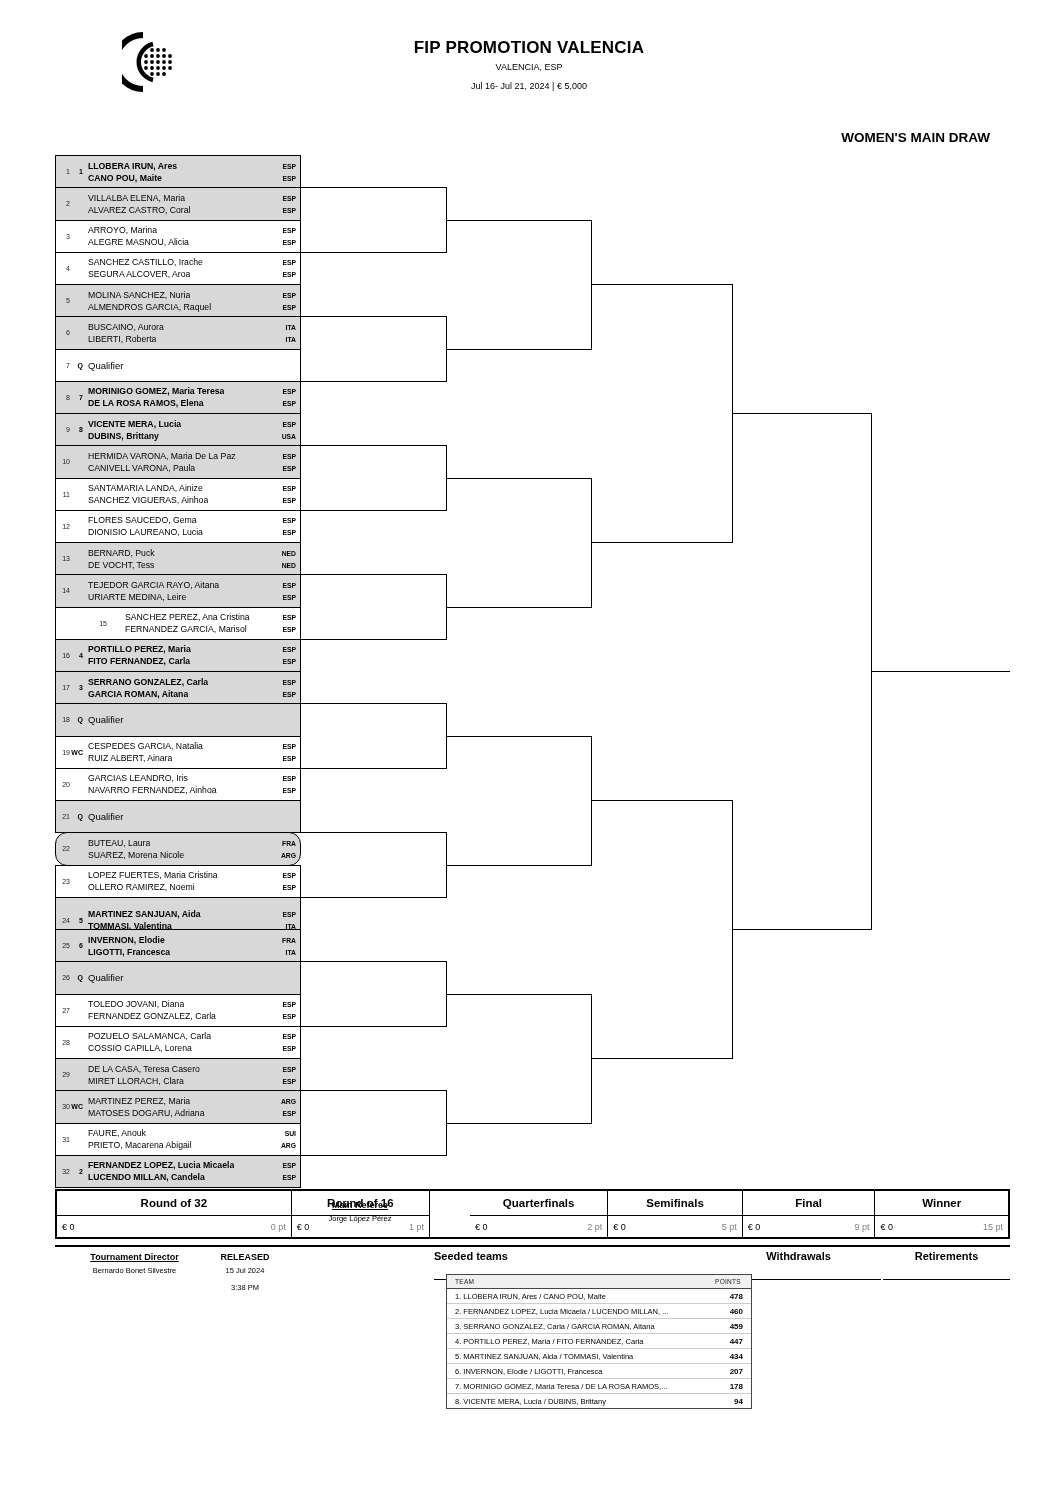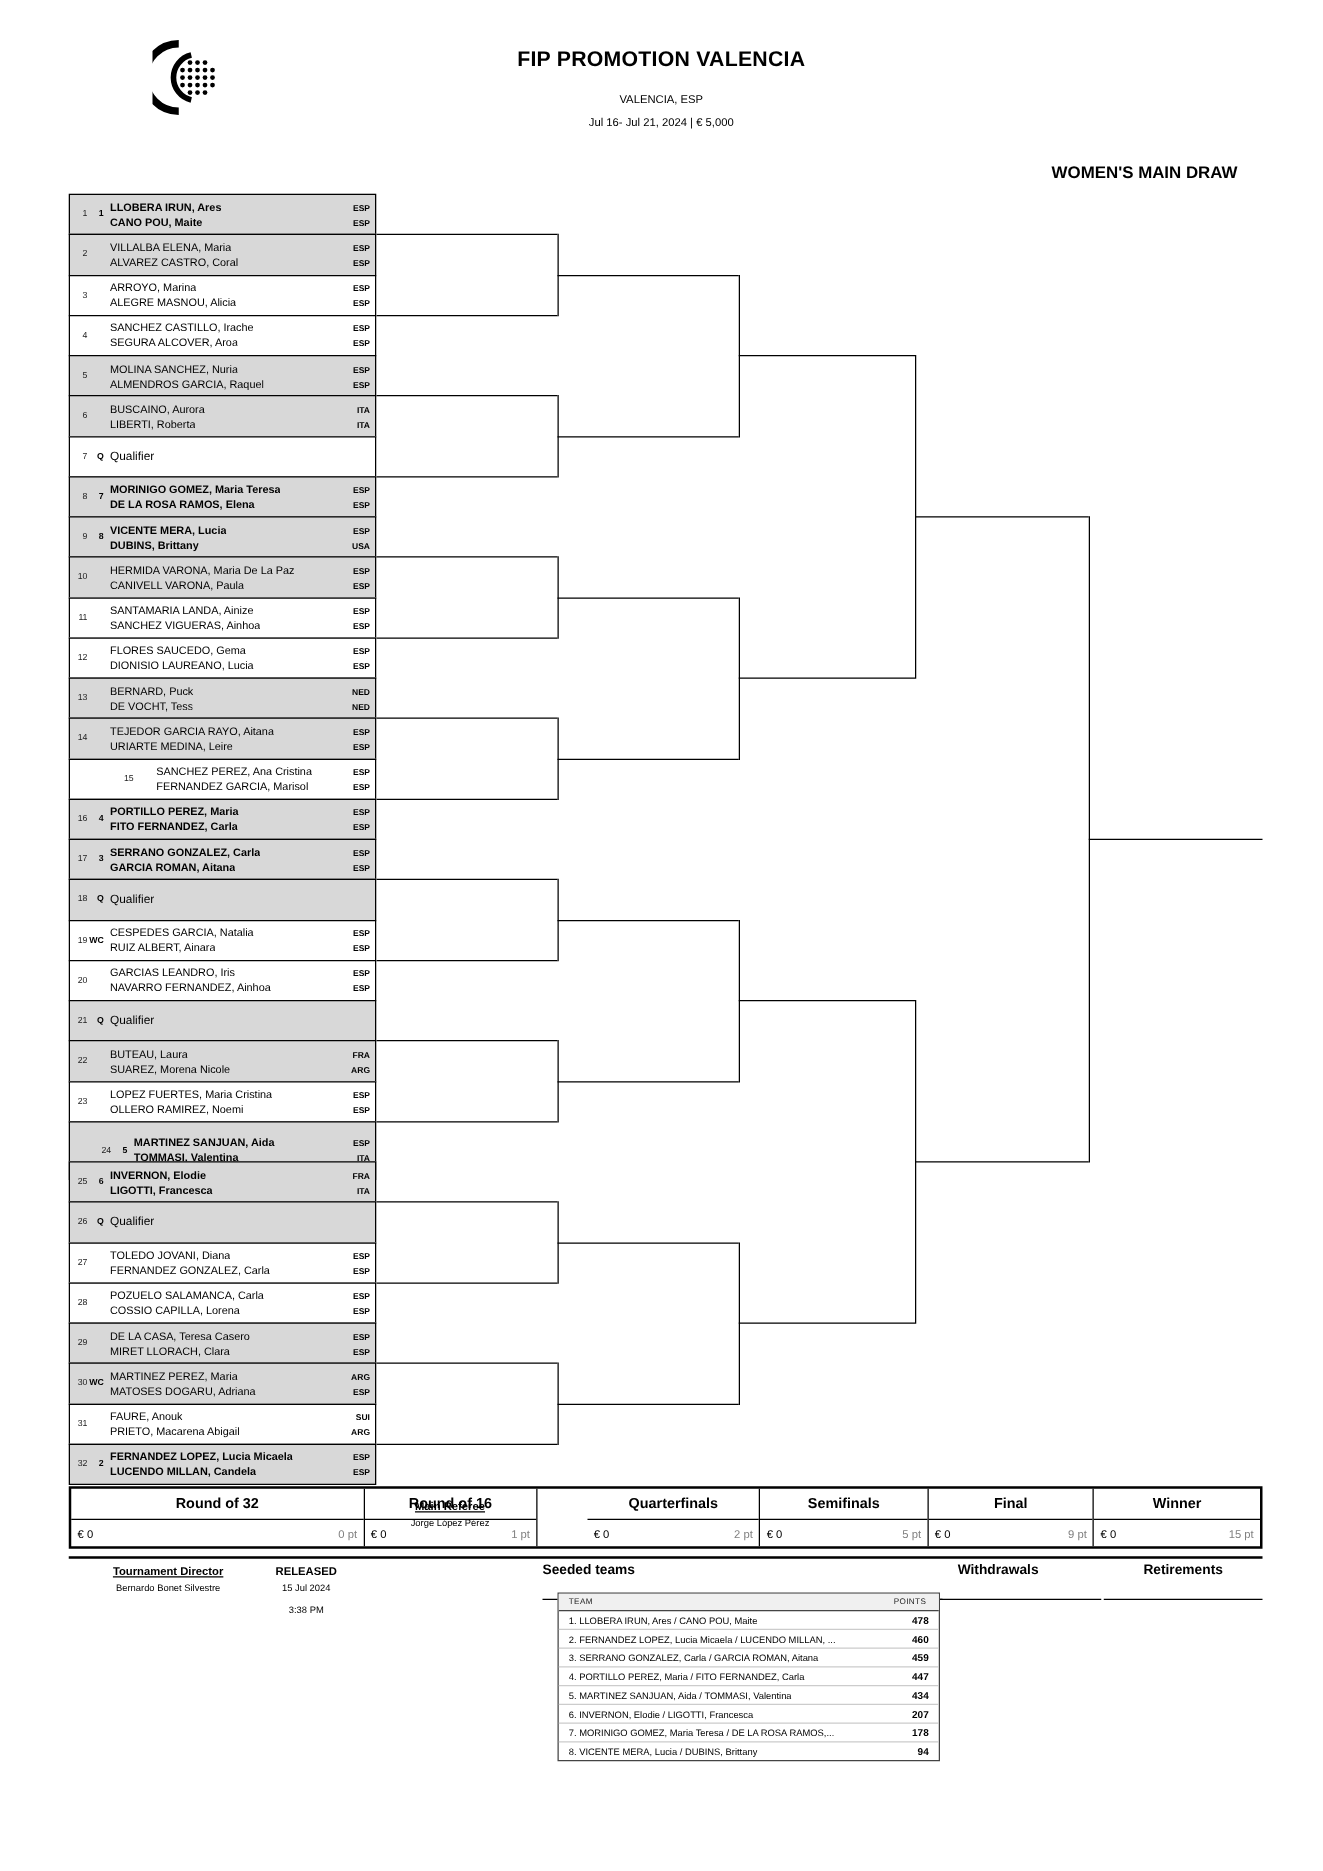--- a/index.html
+++ b/index.html
@@ -5,21 +5,21 @@
   * { margin:0; padding:0; box-sizing:border-box; }
   html,body { background:#ffffff; }
   body { font-family:"Liberation Sans", sans-serif; color:#000; }
   .page { position:relative; width:1058px; height:1497px; background:#fff; overflow:hidden; }
 
   
   .logo { position:absolute; left:122px; top:30px; display:flex; align-items:center; gap:9px; }
   .logo-text div { font-size:15.5px; font-weight:800; line-height:20.5px; letter-spacing:-0.3px; }
   .title-block { position:absolute; left:0; right:0; top:38px; text-align:center; }
   .title { font-size:17px; font-weight:bold; letter-spacing:0.2px; }
-  .loc { font-size:9px; margin-top:16px; }
+  .loc { font-size:9px; margin-top:4px; }
   .dates { font-size:9px; margin-top:9px; }
   .draw-title { position:absolute; right:68px; top:130px; font-size:13.5px; font-weight:bold; }
 
   
   .bracket { position:absolute; left:0; top:155px; width:1058px; height:1036px; }
   .entry { position:absolute; left:55px; width:246px; display:flex; align-items:center;
            border:1px solid #000; background:#fff; }
   .entry.shaded { background:#d8d8d8; }
   .pos { width:14px; font-size:7px; color:#222; text-align:right; flex:0 0 auto; }
   .tag { width:16px; font-size:7px; font-weight:bold; text-align:right; padding-right:3px; flex:0 0 auto; }
@@ -409,21 +409,21 @@
               <span class="nm">NAVARRO FERNANDEZ, Ainhoa</span>
               <span class="cc">ESP</span>
             </div>
           </div>
         </div>
         <div class="entry shaded" style="top: 645px; height: 33.25px;">
           <span class="pos">21</span>
           <span class="tag">Q</span>
           <div class="qual">Qualifier</div>
         </div>
-        <div class="entry shaded" style="top: 677.25px; height: 33.25px;">
+        <div class="entry shaded" style="top: 677.25px; height: 33.25px; border-radius: 12px;">
           <span class="pos">22</span>
           <span class="tag"></span>
           <div class="names">
             <div class="nrow">
               <span class="nm">BUTEAU, Laura</span>
               <span class="cc">FRA</span>
             </div>
             <div class="nrow">
               <span class="nm">SUAREZ, Morena Nicole</span>
               <span class="cc">ARG</span>
@@ -437,21 +437,21 @@
             <div class="nrow">
               <span class="nm">LOPEZ FUERTES, Maria Cristina</span>
               <span class="cc">ESP</span>
             </div>
             <div class="nrow">
               <span class="nm">OLLERO RAMIREZ, Noemi</span>
               <span class="cc">ESP</span>
             </div>
           </div>
         </div>
-        <div class="entry shaded seeded" style="top: 741.75px; height: 47px; padding-left: 19px;">
+        <div class="entry shaded seeded" style="top: 741.75px; height: 47px;">
           <span class="pos">24</span>
           <span class="tag">5</span>
           <div class="names">
             <div class="nrow">
               <span class="nm">MARTINEZ SANJUAN, Aida</span>
               <span class="cc">ESP</span>
             </div>
             <div class="nrow">
               <span class="nm">TOMMASI, Valentina</span>
               <span class="cc">ITA</span>

